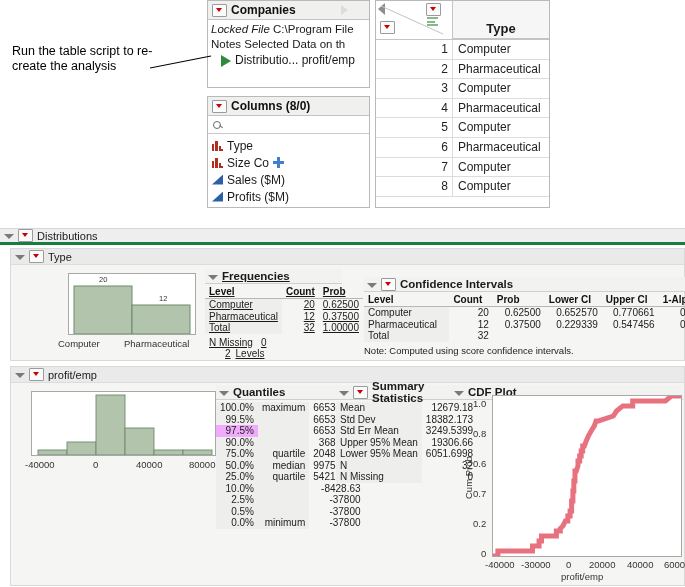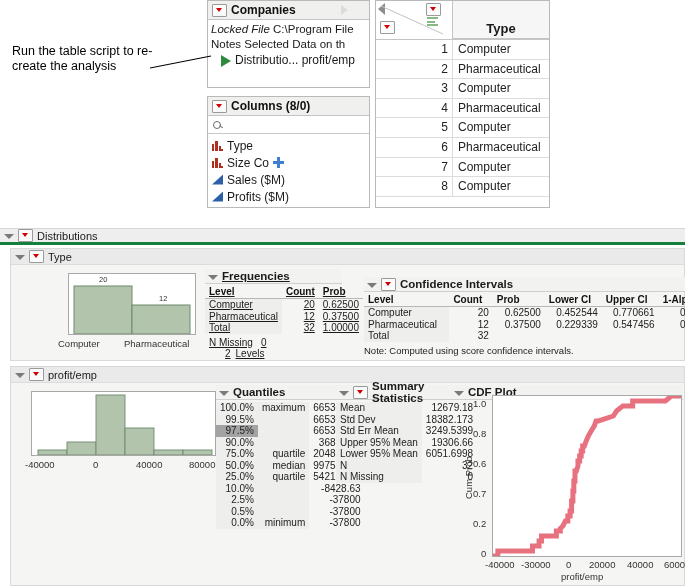--- a/index.html
+++ b/index.html
@@ -401,21 +401,21 @@
           <th style="width:42px;">Count</th>
           <th style="width:52px;">Prob</th>
           <th style="width:56px;">Lower CI</th>
           <th style="width:56px;">Upper CI</th>
           <th style="width:48px;">1-Alpha</th>
         </tr>
         <tr>
           <td class="l">Computer</td>
           <td class="r">20</td>
           <td class="r">0.62500</td>
-          <td class="r">0.452544</td>
+          <td class="r">0.652570</td>
           <td class="r">0.770661</td>
           <td class="r">0.950</td>
         </tr>
         <tr>
           <td class="l">Pharmaceutical</td>
           <td class="r">12</td>
           <td class="r">0.37500</td>
           <td class="r">0.229339</td>
           <td class="r">0.547456</td>
           <td class="r">0.950</td>
@@ -467,21 +467,21 @@
               <td class="r" style="width:32px;background:#eeeeec;">100.0%</td>
               <td class="r" style="width:40px;background:#eeeeec;">maximum</td>
               <td class="r">66530.135</td>
             </tr>
         <tr>
               <td class="r" style="background:#eeeeec;">99.5%</td>
               <td class="r" style="background:#eeeeec;"></td>
               <td class="r">66530.135</td>
             </tr>
         <tr>
-              <td class="r" style="background:#a3a3a3;">97.5%</td>
+              <td class="r" style="background:#f0abfc;">97.5%</td>
               <td class="r" style="background:#eeeeec;"></td>
               <td class="r">66530.135</td>
             </tr>
         <tr>
               <td class="r" style="background:#eeeeec;">90.0%</td>
               <td class="r" style="background:#eeeeec;"></td>
               <td class="r">36859.37</td>
             </tr>
         <tr>
               <td class="r" style="background:#eeeeec;">75.0%</td>

